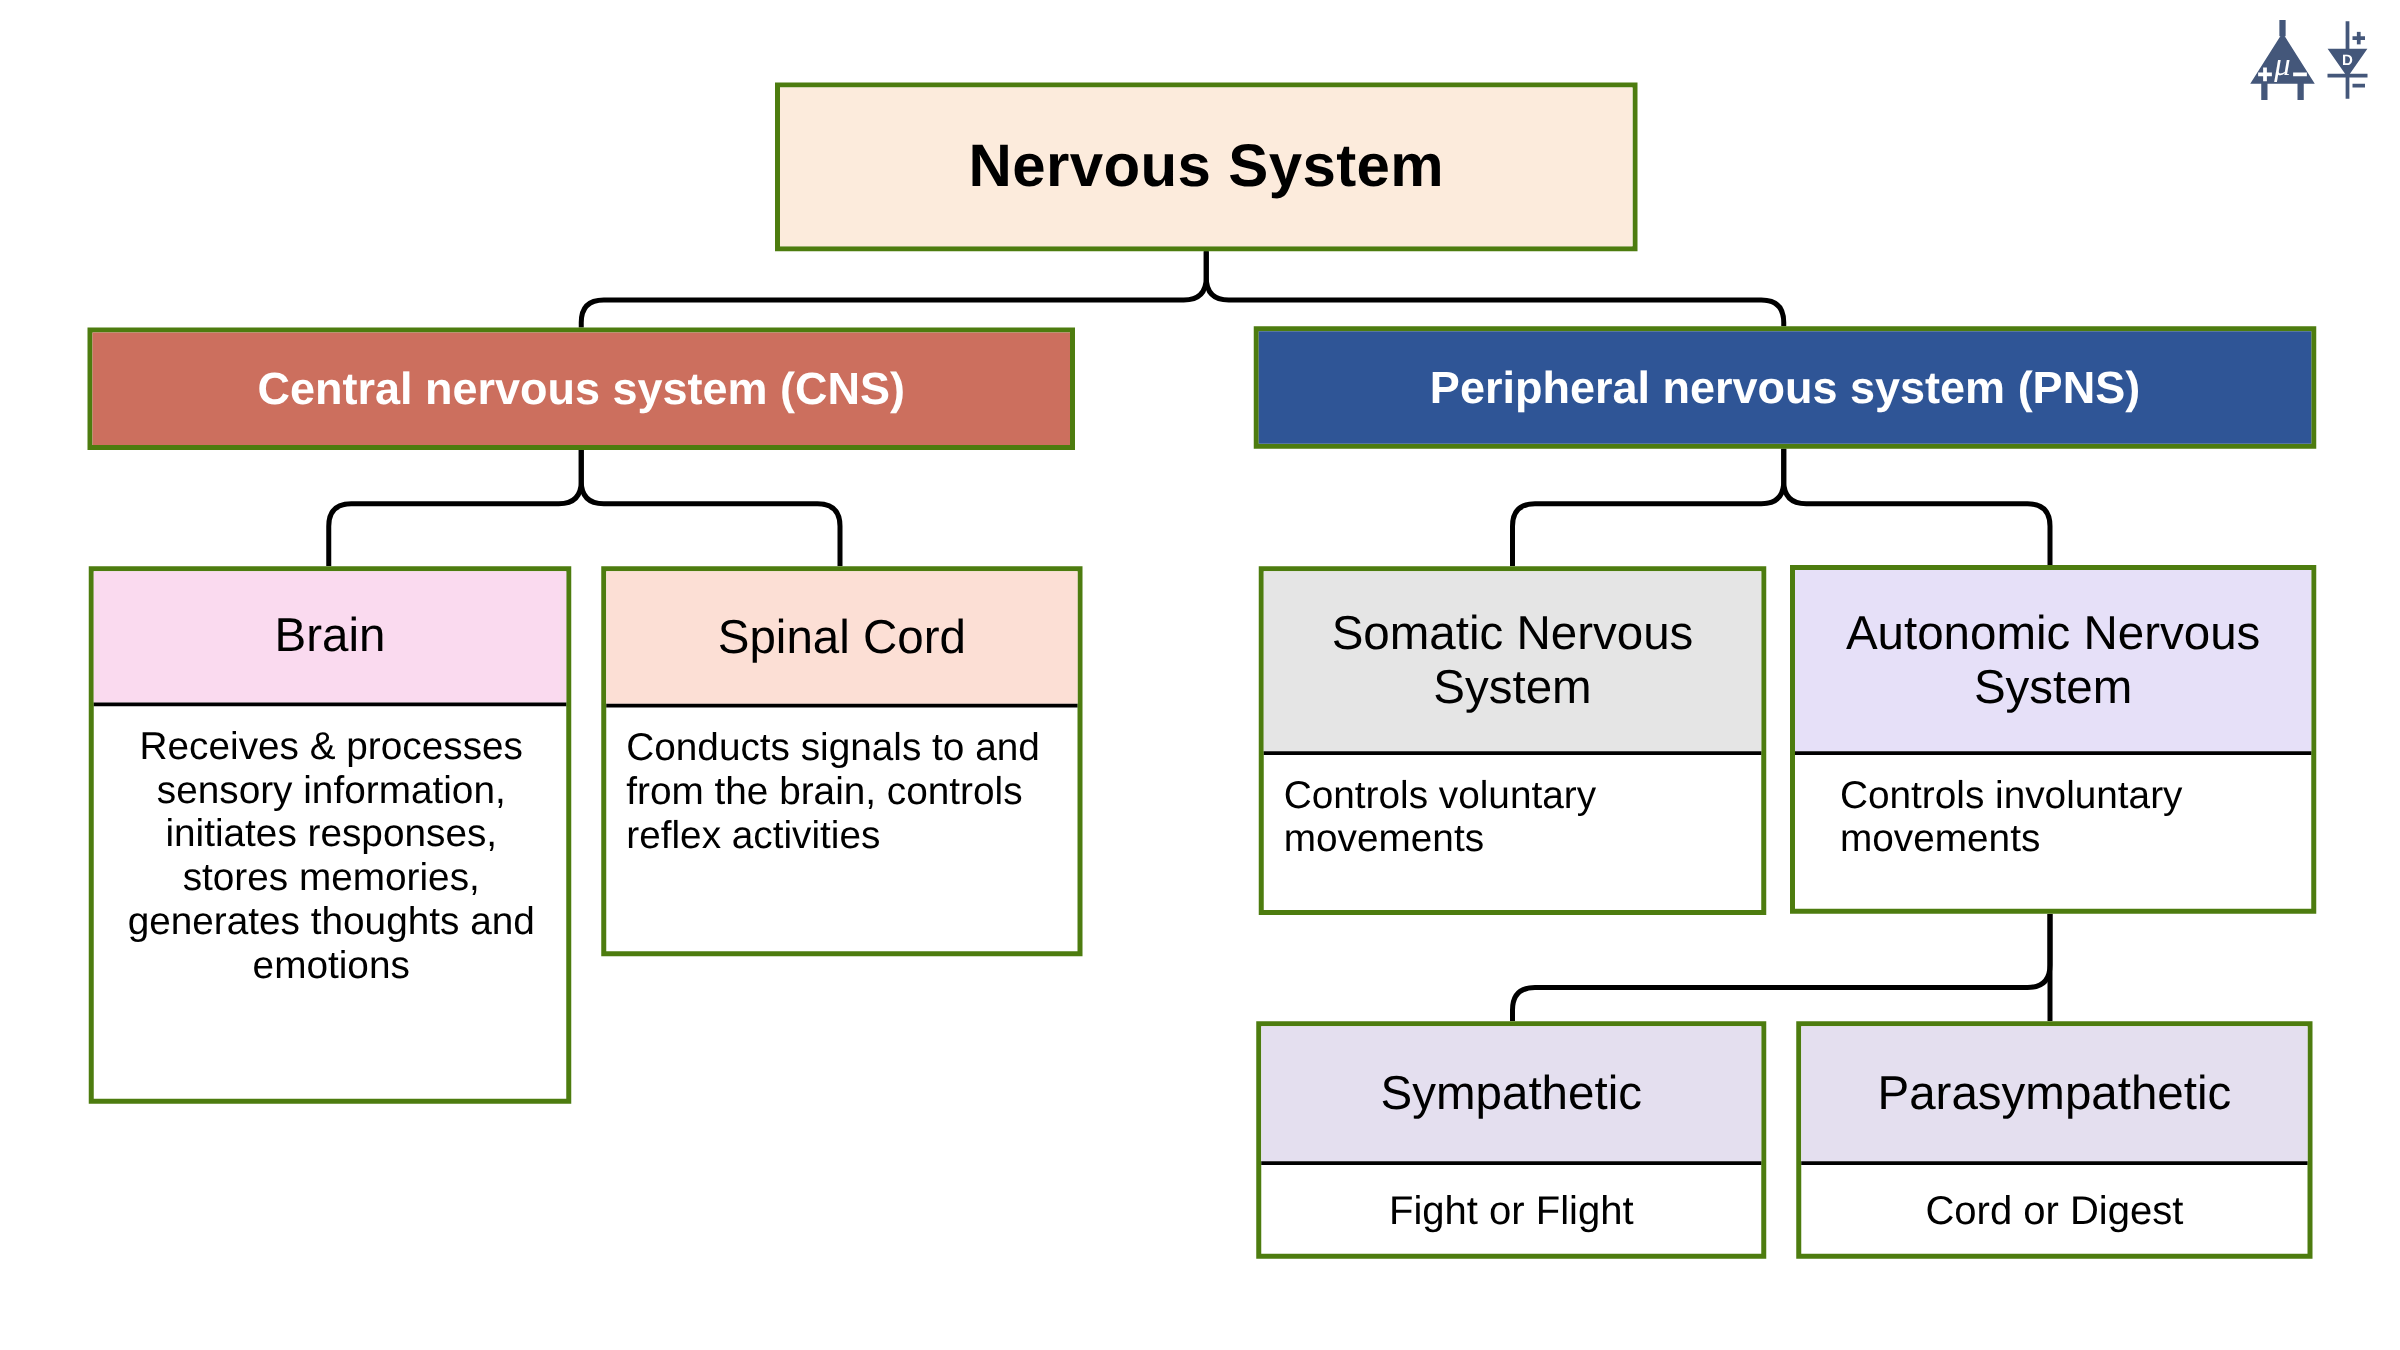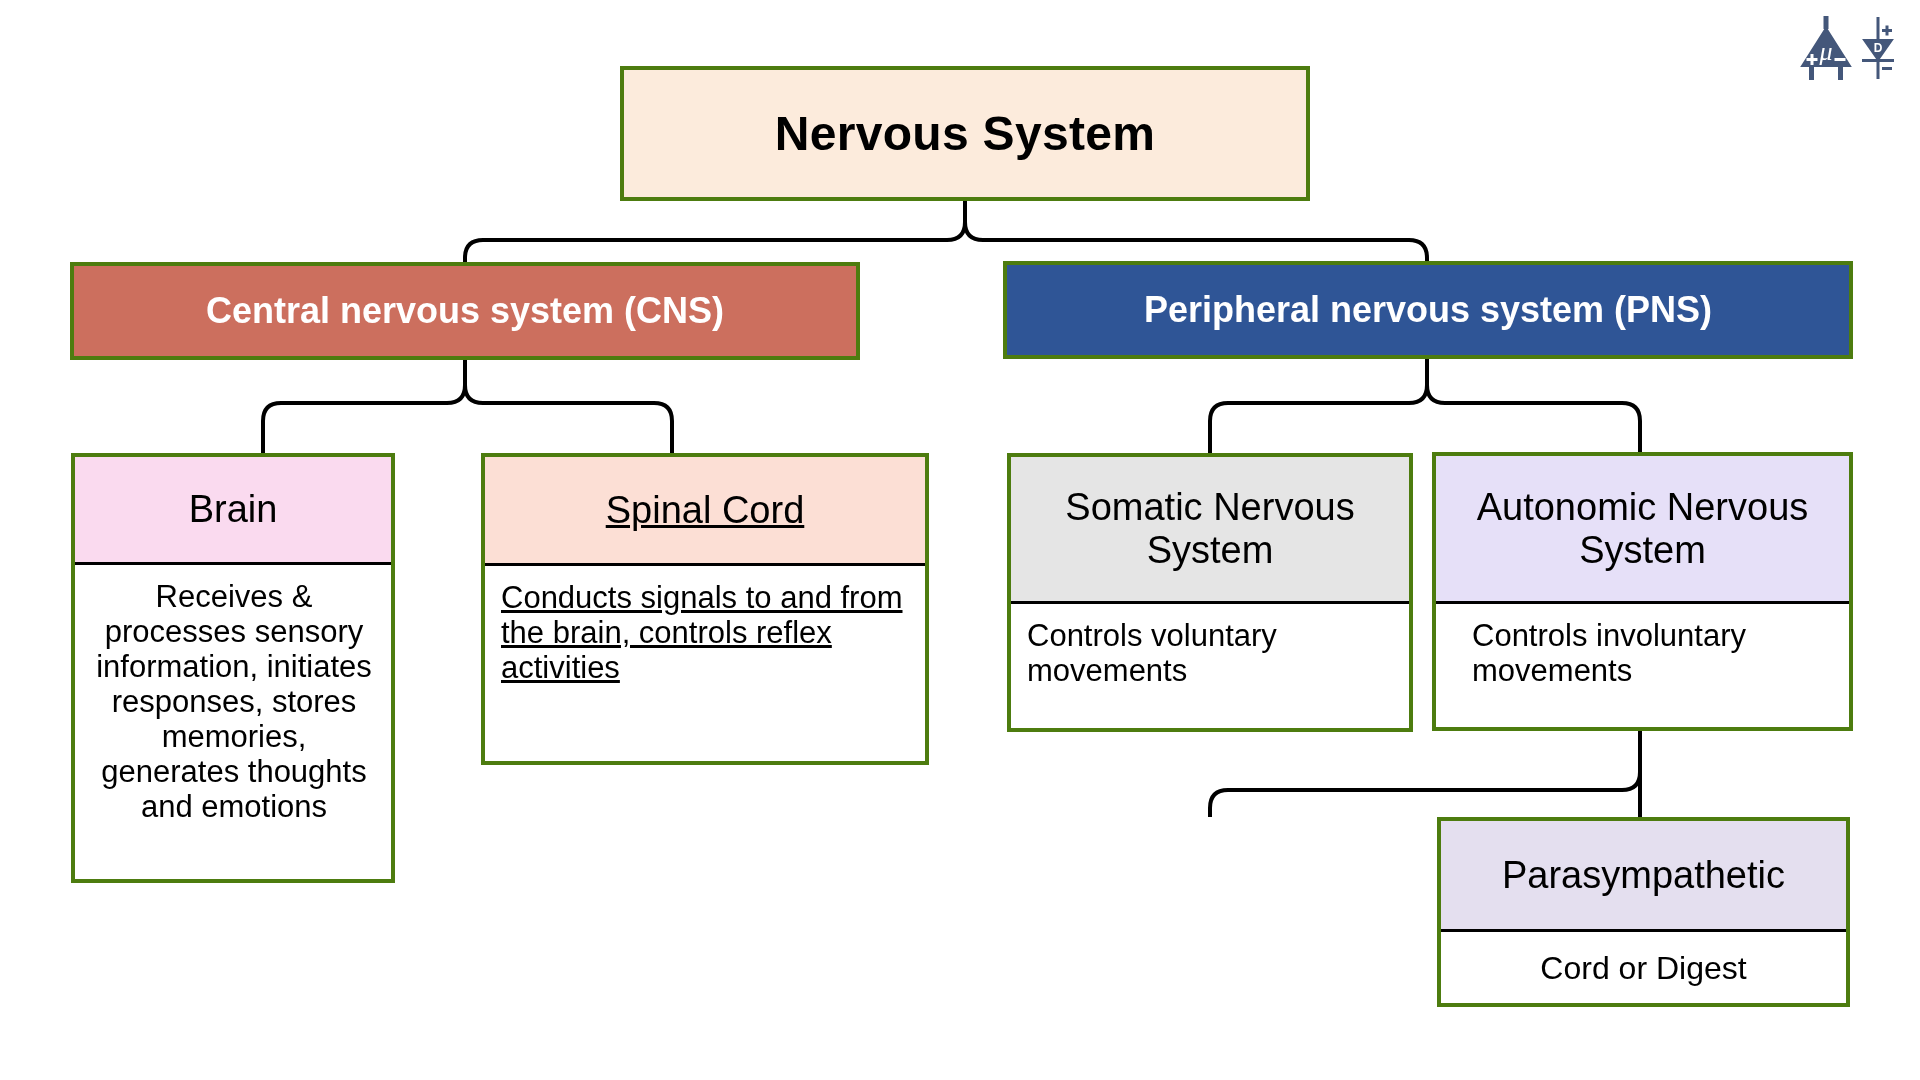--- a/index.html
+++ b/index.html
@@ -97,36 +97,35 @@
     background: #2F5596;
     color: #ffffff;
     font-size: 36px;
     font-weight: bold;
   }
 
   
   #node-brain {
     left: 71px;
     top: 453px;
-    width: 324px;
+    width: 386px;
     height: 430px;
   }
   #node-brain .head {
     height: 105px;
     background: #FADAEF;
     font-size: 38px;
   }
   #node-brain .body { height: 319px; text-align: center; }
 
   #node-spinal {
     left: 481px;
     top: 453px;
-    width: 448px;
+    width: 385px;
     height: 312px;
-    text-decoration: underline;
   }
   #node-spinal .head {
     height: 106px;
     background: #FCDFD5;
     font-size: 38px;
   }
   #node-spinal .body { height: 200px; }
 
   
   #node-somatic {
@@ -252,20 +251,24 @@
   <div class="node" id="node-somatic">
     <div class="head">Somatic Nervous System</div>
     <div class="body">Controls voluntary movements</div>
   </div>
 
   <div class="node" id="node-autonomic">
     <div class="head">Autonomic Nervous System</div>
     <div class="body">Controls involuntary movements</div>
   </div>
 
+  <div class="node" id="node-sympathetic">
+    <div class="head">Sympathetic</div>
+    <div class="body">Fight or Flight</div>
+  </div>
 
   <div class="node" id="node-parasympathetic">
     <div class="head">Parasympathetic</div>
     <div class="body">Cord or Digest</div>
   </div>
 
   <svg id="brand-logo" viewBox="0 0 110 68" xmlns="http://www.w3.org/2000/svg">
     <g fill="#44577A" stroke="#44577A">
 
       <polygon points="10,52 58,52 34,14" stroke-width="2"></polygon>

